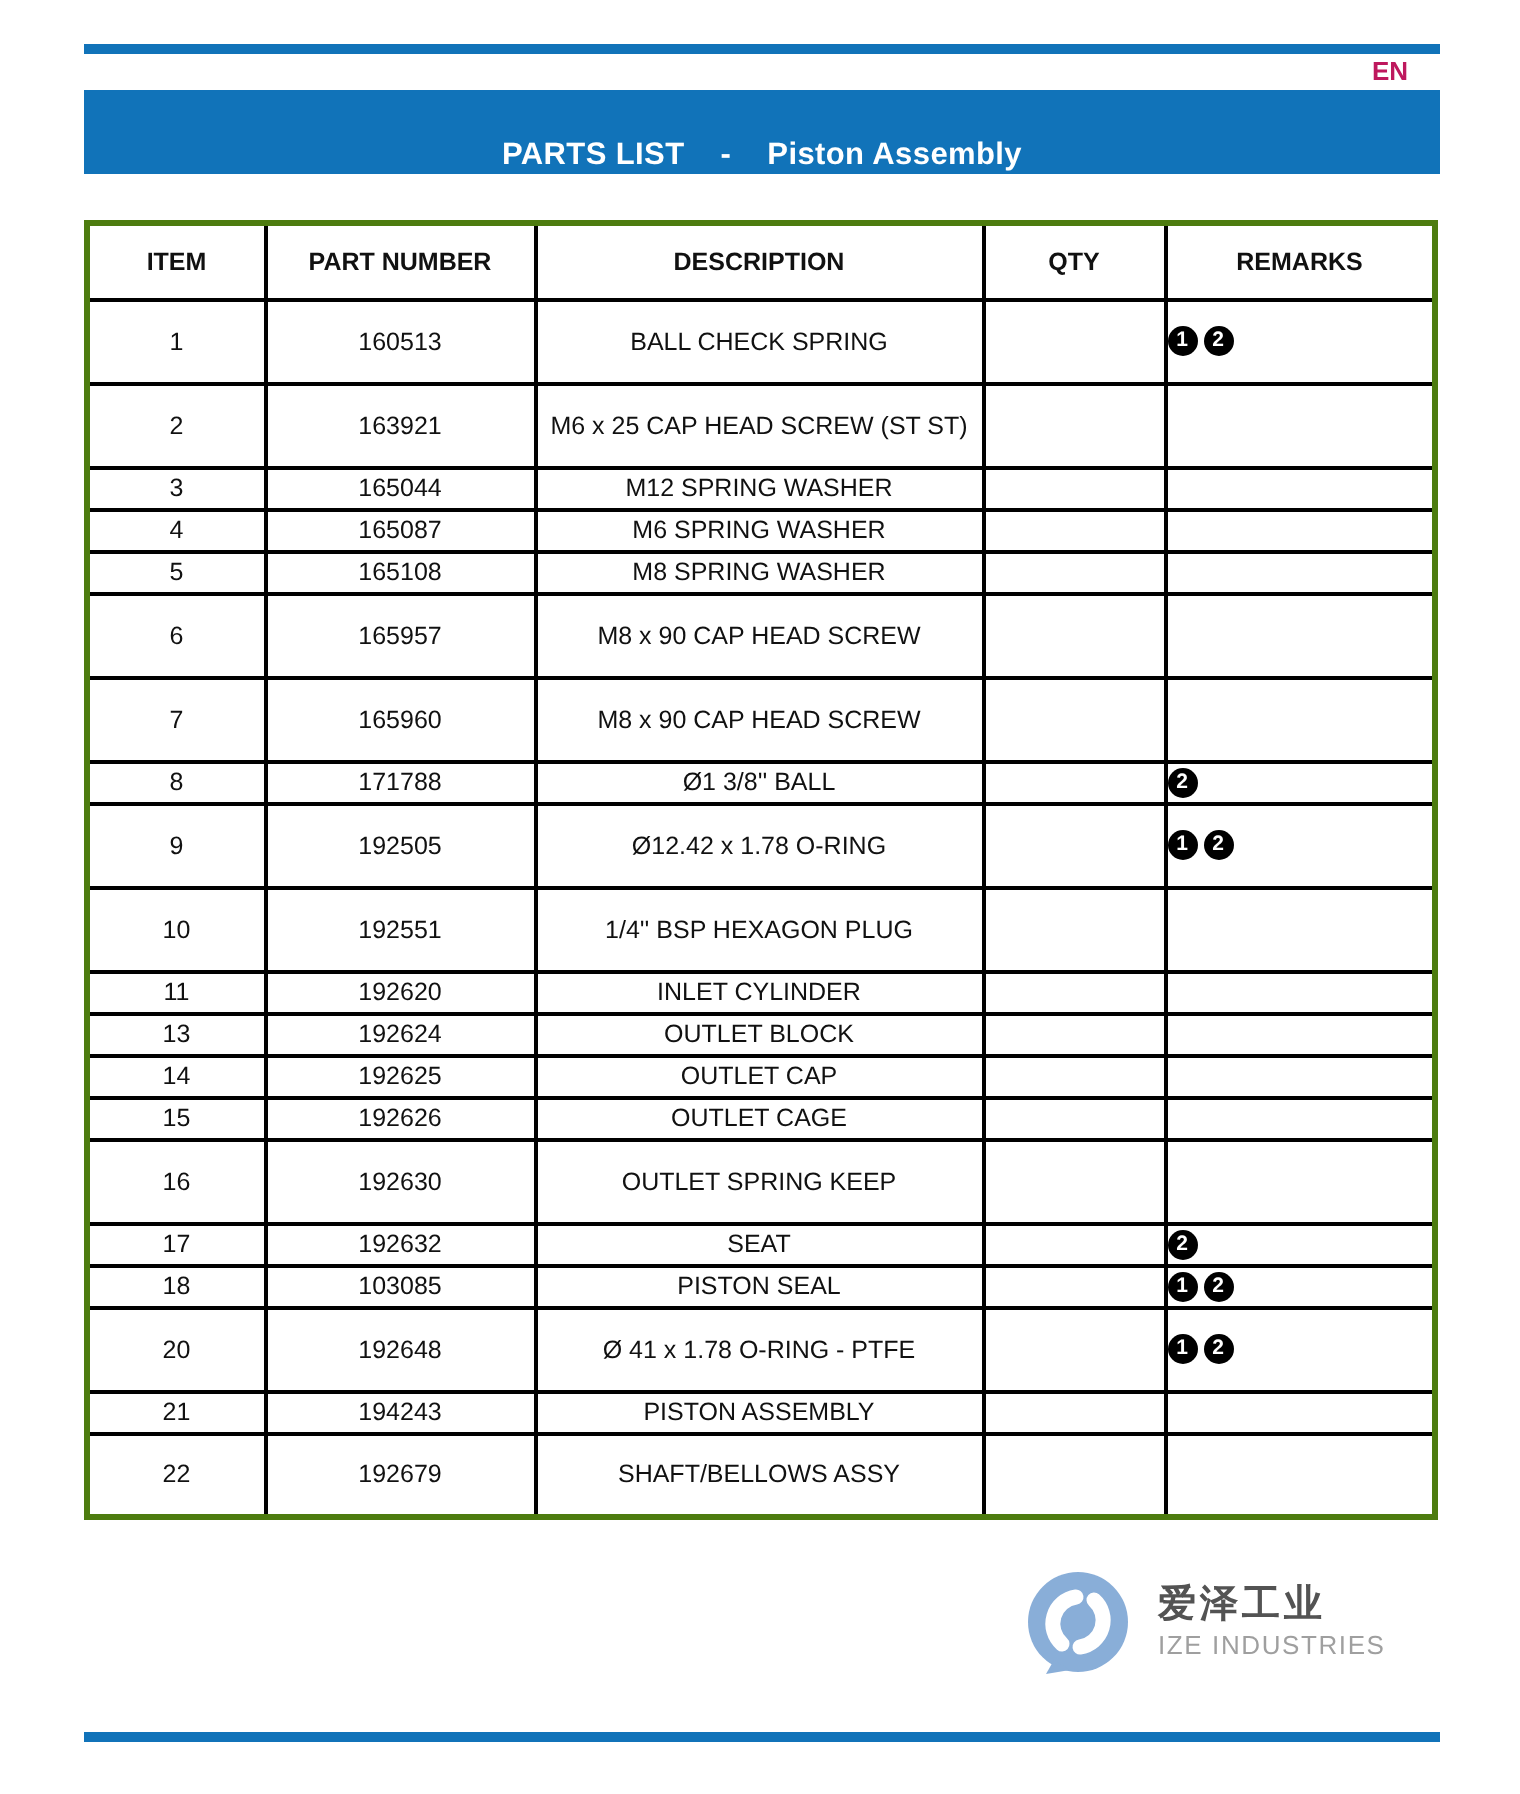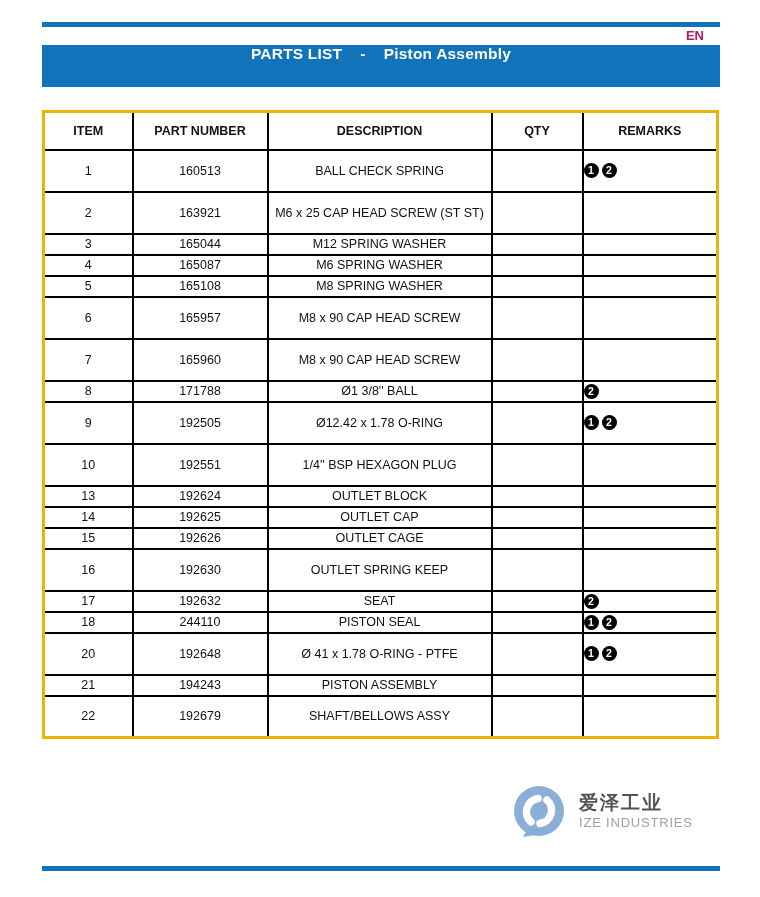--- a/index.html
+++ b/index.html
@@ -15,34 +15,34 @@
     position: absolute; left: 42px; top: 22px;
     width: 678px; height: 5px;
   }
   .lang-label {
     position: absolute; top: 28px; right: 56px;
     font-size: 13px; font-weight: bold; color: #be185d;
   }
   .banner {
     position: absolute; left: 42px; top: 45px;
     width: 678px; height: 42px;
-    display: flex; align-items: flex-start; justify-content: center;
+    display: flex; align-items: flex-end; justify-content: center;
   }
   .banner-title {
     color: #ffffff; font-weight: bold; font-size: 15.5px;
     white-space: pre; letter-spacing: 0.2px;
   }
   .table-wrap {
     position: absolute; left: 42px; top: 110px; width: 674px;
   }
   table.parts {
     border-collapse: collapse;
     width: 674px;
     table-layout: fixed;
-    border: 3px solid #eab308;
+    border: 3px solid #4d7c0f;
   }
   table.parts th, table.parts td {
     border: 2px solid #000;
     padding: 0;
     font-size: 12.5px;
     vertical-align: middle;
     overflow: hidden;
     white-space: nowrap;
   }
   table.parts thead tr { height: 38px; }
@@ -177,20 +177,27 @@
     <td class="c-remarks"><span class="badge">1</span><span class="badge">2</span></td>
   </tr>
         <tr class="size-l">
     <td class="c-item">10</td>
     <td class="c-part">192551</td>
     <td class="c-desc">1/4'' BSP HEXAGON PLUG</td>
     <td class="c-qty"></td>
     <td class="c-remarks"></td>
   </tr>
         <tr class="size-s">
+    <td class="c-item">11</td>
+    <td class="c-part">192620</td>
+    <td class="c-desc">INLET CYLINDER</td>
+    <td class="c-qty"></td>
+    <td class="c-remarks"></td>
+  </tr>
+        <tr class="size-s">
     <td class="c-item">13</td>
     <td class="c-part">192624</td>
     <td class="c-desc">OUTLET BLOCK</td>
     <td class="c-qty"></td>
     <td class="c-remarks"></td>
   </tr>
         <tr class="size-s">
     <td class="c-item">14</td>
     <td class="c-part">192625</td>
     <td class="c-desc">OUTLET CAP</td>
@@ -213,21 +220,21 @@
   </tr>
         <tr class="size-s">
     <td class="c-item">17</td>
     <td class="c-part">192632</td>
     <td class="c-desc">SEAT</td>
     <td class="c-qty"></td>
     <td class="c-remarks"><span class="badge">2</span></td>
   </tr>
         <tr class="size-s">
     <td class="c-item">18</td>
-    <td class="c-part">244110</td>
+    <td class="c-part">103085</td>
     <td class="c-desc">PISTON SEAL</td>
     <td class="c-qty"></td>
     <td class="c-remarks"><span class="badge">1</span><span class="badge">2</span></td>
   </tr>
         <tr class="size-l">
     <td class="c-item">20</td>
     <td class="c-part">192648</td>
     <td class="c-desc">Ø 41 x 1.78 O-RING - PTFE</td>
     <td class="c-qty"></td>
     <td class="c-remarks"><span class="badge">1</span><span class="badge">2</span></td>

